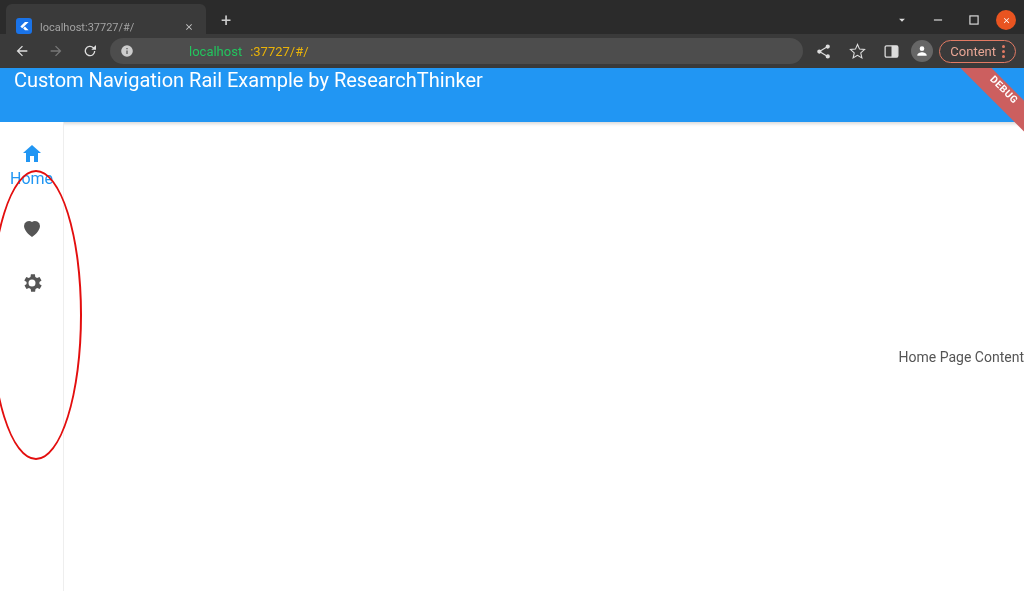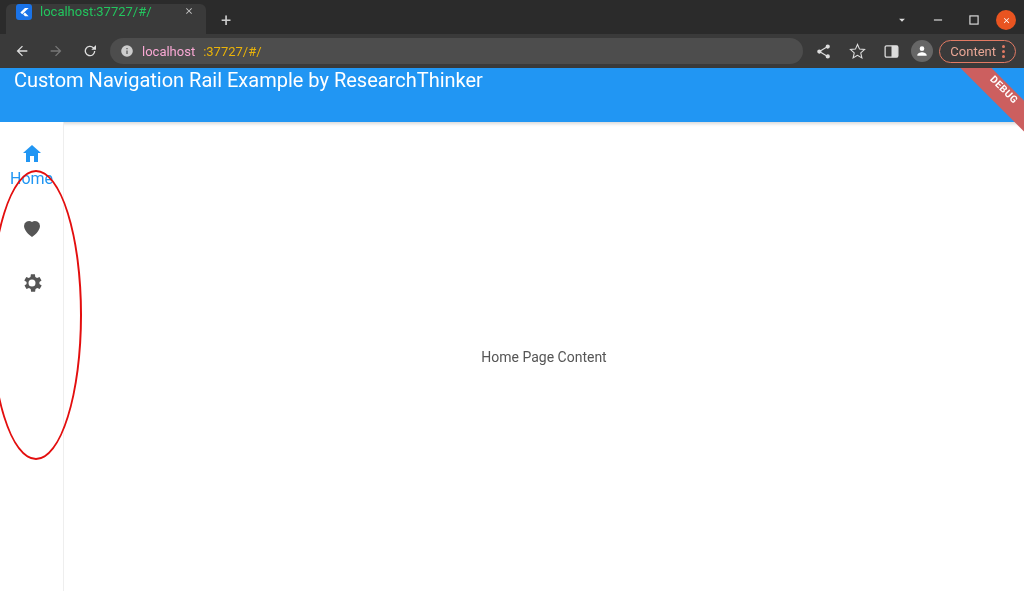--- a/index.html
+++ b/index.html
@@ -19,27 +19,27 @@
       height: 34px;
       display: flex;
       align-items: flex-end;
       padding-left: 6px;
     }
     .tab {
       background: #3a3a3a;
       height: 30px;
       padding: 0 10px;
       display: flex;
-      align-items: flex-start;
+      align-items: flex-end;
       gap: 8px;
       border-radius: 6px 6px 0 0;
       min-width: 200px;
       max-width: 230px;
-      font-size: 13px;
-      color: #22c55e;
+      font-size: 11px;
+      color: #a3a3a3;
     }
     .tab .favicon {
       width: 16px; height: 16px;
       background: #1a73e8;
       border-radius: 3px;
       display:flex; align-items:center; justify-content:center;
     }
     .tab .favicon svg { width:11px; height:11px; fill:#fff;}
     .tab .title { flex:1; white-space:nowrap; overflow:hidden; text-overflow:ellipsis; }
     .tab .close { width:14px; height:14px; display:flex; align-items:center; justify-content:center; cursor:pointer; border-radius:50%;}
@@ -92,21 +92,21 @@
       background:#4d4d4d;
       border-radius:13px;
       display:flex;
       align-items:center;
       padding:0 10px;
       gap:8px;
       font-size:13px;
       color:#ddd;
     }
     .omnibox svg.info { width:14px; height:14px; fill:#ccc;}
-    .omnibox .host { color:#f9a8d4; }
+    .omnibox .host { color:#22c55e;margin-left:47px; }
     .omnibox .path { color:#eab308; }
     .toolbar-right {
       display:flex; align-items:center; gap:6px;
     }
     .toolbar-right .icon-btn {
       width:28px; height:28px;
       display:flex; align-items:center; justify-content:center;
       cursor:pointer; border-radius:50%;
     }
     .toolbar-right .icon-btn svg { width:17px; height:17px; fill:#ddd; }
@@ -193,21 +193,21 @@
       color:#555;
     }
     .rail-item svg { width:24px; height:24px; fill:#555;}
     .rail-item.selected { color:#2196f3; }
     .rail-item.selected svg { fill:#2196f3;}
     .rail-item .label { font-size:16px;}
     .content {
       flex:1;
       display:flex;
       align-items:center;
-      justify-content:center;
+      justify-content:flex-end;
       color:#555;
       font-size:14px;
     }
     
     .annotation-ellipse {
       position:absolute;
       left:-10px; top:48px;
       width:92px; height:290px;
       border:2px solid #e30e0e;
       border-radius:50%;

